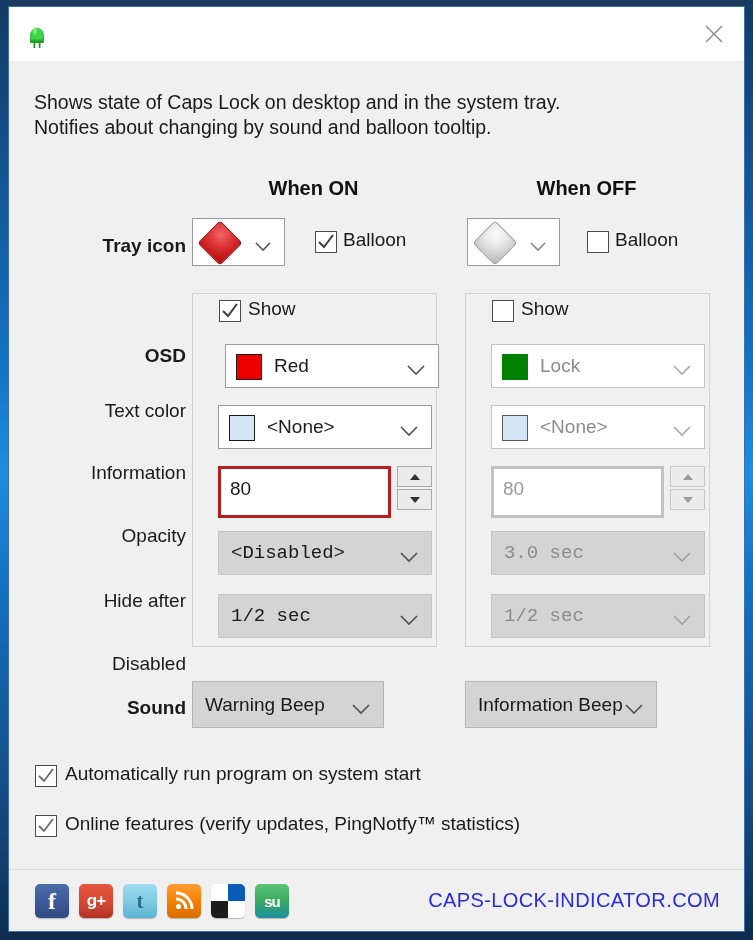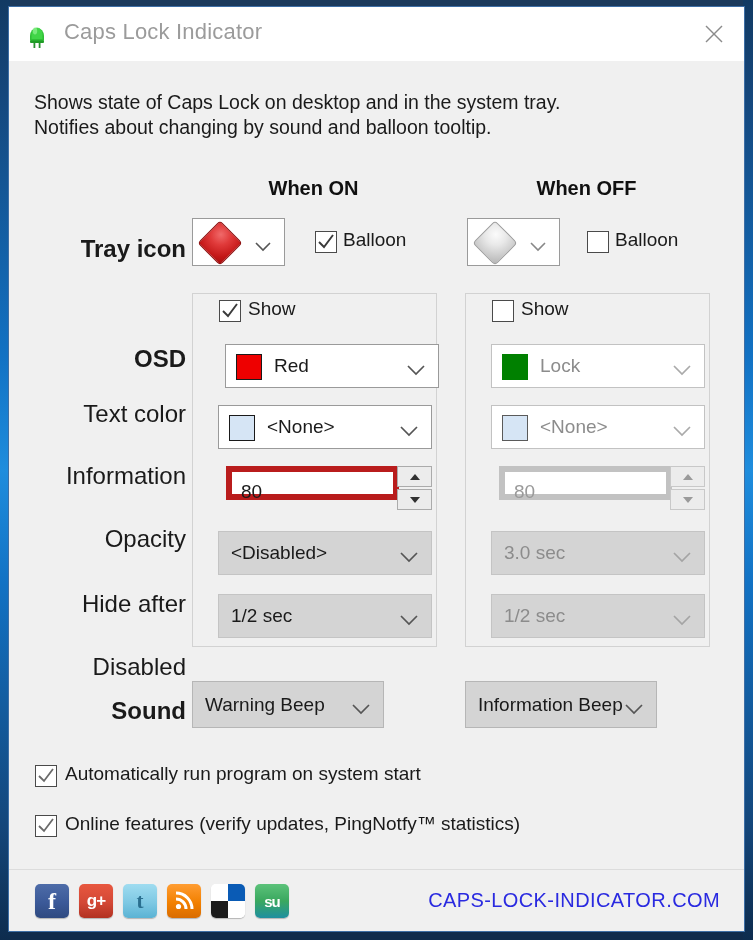--- a/index.html
+++ b/index.html
@@ -87,21 +87,21 @@
     font-size: 20px; font-weight: bold; color: #101010;
     text-align: center;
   }
   #head-on  { left: 183px; width: 243px; }
   #head-off { left: 456px; width: 243px; }
 
   
   .row-label {
     position: absolute; left: 10px; width: 167px;
     text-align: right;
-    font-size: 24px; color: #1a1a1a;
+    font-size: 19px; color: #1a1a1a;
   }
   .row-label.bold { font-weight: bold; }
 
   
   #lbl-tray  { top: 174px; }
   .tray-combo {
     position: absolute; top: 157px;
     width: 93px; height: 48px;
     background: #ffffff;
     border: 1px solid #9a9a9a;
@@ -198,24 +198,24 @@
   .wcombo.dis .ctext { color: #8c8c8c; }
 
   #cmb-text-on   { left: 216px; top: 283px; }
   #cmb-bg-on     { left: 209px; top: 344px; }
   #cmb-text-off  { left: 482px; top: 283px; }
   #cmb-bg-off    { left: 482px; top: 344px; }
 
   
   .spin-wrap { position: absolute; }
   .spin-input {
-    position: absolute; left: 8px; top: 0;
-    width: 173px; height: 34px;
+    position: absolute; left: 0; top: 0;
+    width: 173px; height: 52px;
     background: #ffffff;
-    border: 6px solid #b91c1c;
+    border: 3px solid #b91c1c;
     box-sizing: border-box;
   }
   .spin-val {
     position: absolute; left: 9px; top: 9px;
     font-size: 19px; color: #1a1a1a;
   }
   .spin-val.dis { color: #9a9a9a; }
   .spin-btns {
     position: absolute; left: 179px; top: 0;
     width: 35px; height: 44px;
@@ -243,20 +243,21 @@
     border: 1px solid #c4c4c4;
     box-sizing: border-box;
     cursor: pointer;
   }
   .gcombo .gtext {
     position: absolute; left: 12px; top: 50%;
     margin-top: -12px;
     font-size: 19px; line-height: 24px;
     color: #1a1a1a;
     white-space: nowrap;
+    font-family: Liberation Mono, monospace;
   }
   .gcombo.dis .gtext { color: #8c8c8c; }
 
   #cmb-hide-on  { left: 209px; top: 470px; }
   #cmb-anim-on  { left: 209px; top: 533px; }
   #cmb-hide-off { left: 482px; top: 470px; }
   #cmb-anim-off { left: 482px; top: 533px; }
 
   
   #lbl-sound { top: 636px; }
@@ -341,21 +342,20 @@
       <div id="app-icon">
         <svg width="30" height="30" viewBox="0 0 30 30">
           <path d="M8 17 a7 8 0 0 1 14 0 v4 a1.5 1.5 0 0 1 -1.5 1.5 h-11 A1.5 1.5 0 0 1 8 21 z" fill="#2fbf35"></path>
           <path d="M9.5 15 a5.5 6.5 0 0 1 11 0 v5 h-11 z" fill="#44d84a" opacity=".85"></path>
           <ellipse cx="13" cy="12" rx="2.2" ry="3.4" fill="#8df08f" opacity=".75"></ellipse>
           <rect x="8" y="21.5" width="14" height="2.6" rx="1" fill="#1f9c26"></rect>
           <rect x="11.5" y="24" width="1.8" height="5" fill="#2a8f30"></rect>
           <rect x="16.7" y="24" width="1.8" height="5" fill="#2a8f30"></rect>
         </svg>
       </div>
-      <div id="title-text">Caps Lock Indicator</div>
       <div id="close-btn">
         <svg width="24" height="24" viewBox="0 0 24 24">
           <line x1="4" y1="4" x2="20" y2="20"></line>
           <line x1="20" y1="4" x2="4" y2="20"></line>
         </svg>
       </div>
     </div>
 
     <div id="content">
 

